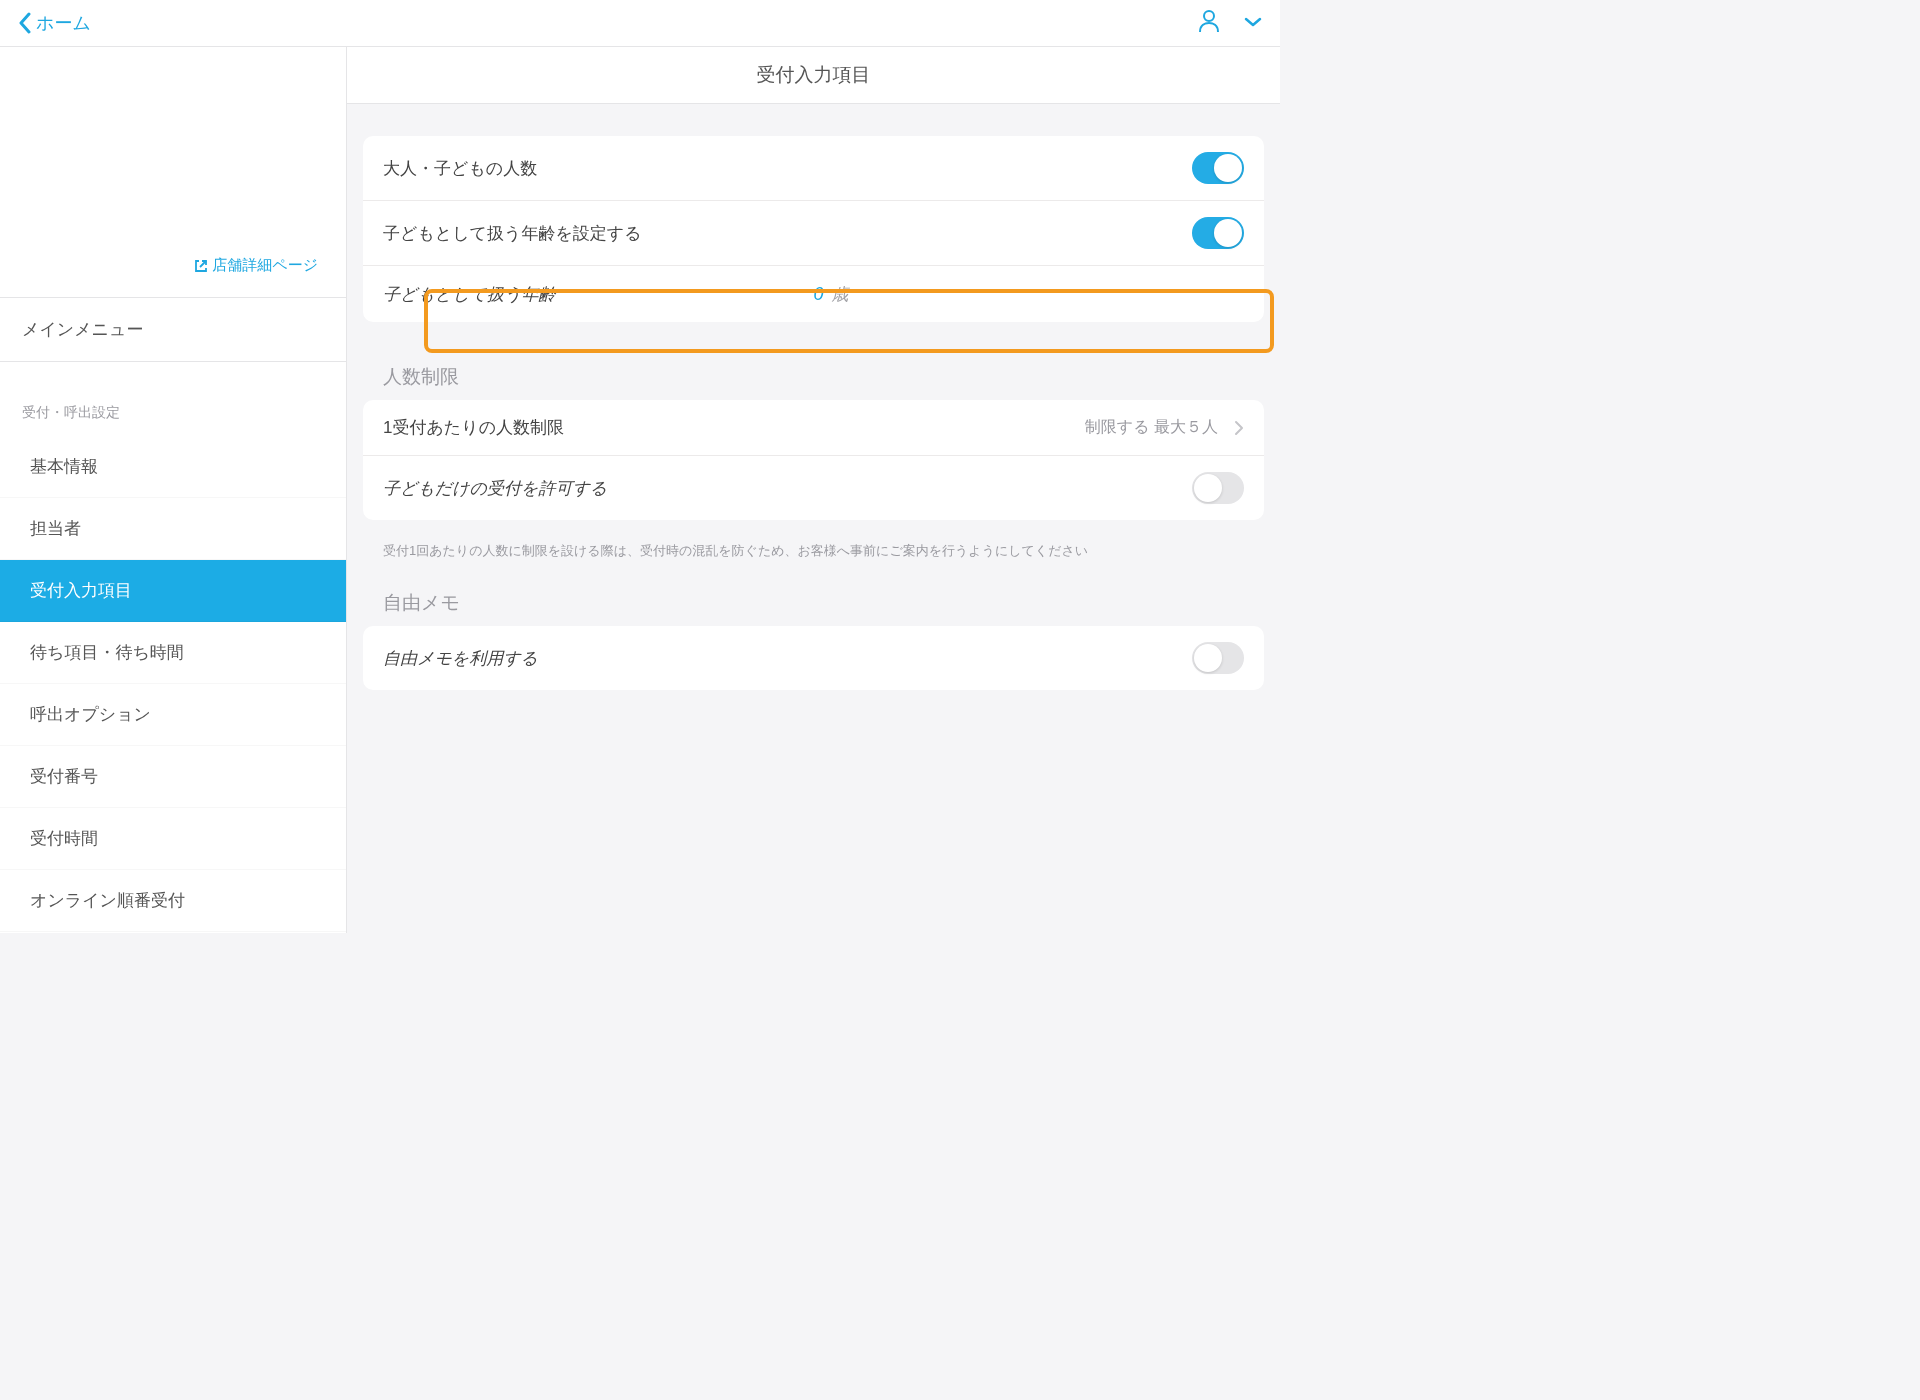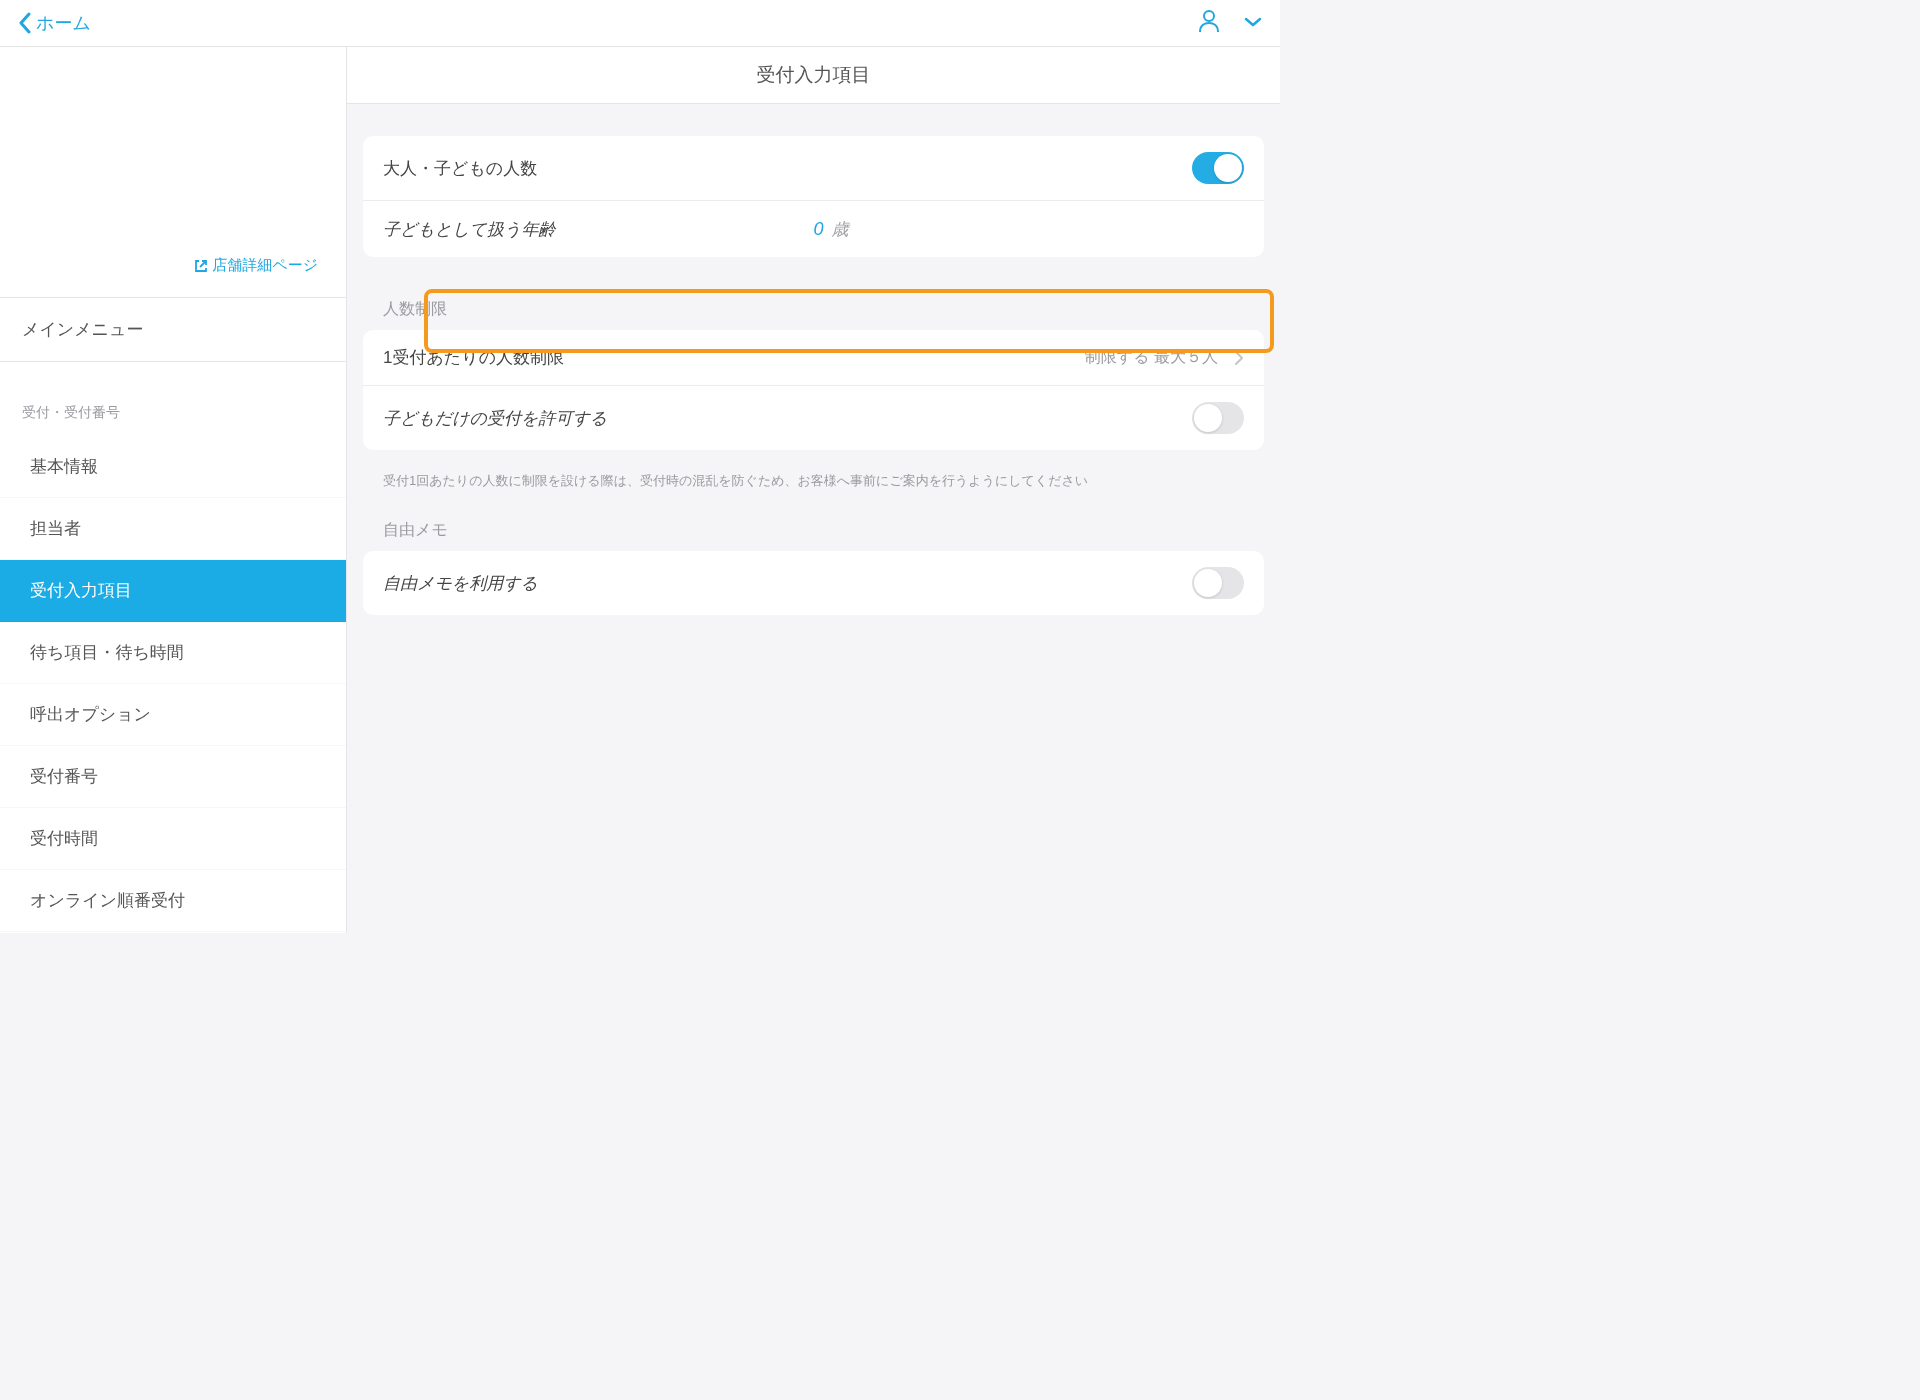--- a/index.html
+++ b/index.html
@@ -142,21 +142,21 @@
       height: 28px;
       background: #fff;
       border-radius: 50%;
       position: absolute;
       top: 2px;
       box-shadow: 0 1px 3px rgba(0,0,0,0.15);
     }
     .toggle.on .knob { right: 2px; }
     .toggle.off .knob { left: 2px; }
     .group-label {
-      font-size: 16px;
+      font-size: 19px;
       color: #9a9aa0;
       padding: 30px 20px 10px;
     }
     .help-text {
       font-size: 13px;
       color: #9a9aa0;
       padding: 10px 20px 0;
     }
     .row-value-right {
       display: flex;
@@ -209,21 +209,21 @@
       <div class="store-link">
         <svg width="14" height="14" viewBox="0 0 14 14" fill="none" stroke="currentColor" stroke-width="1.8">
             <path d="M5,2 H2 V12 H12 V9"></path>
             <path d="M8,2 H12 V6"></path>
             <path d="M12,2 L6,8"></path>
           </svg>
         <span>店舗詳細ページ</span>
       </div>
     </div>
     <div class="main-menu">メインメニュー</div>
-    <div class="section-label">受付・受付番号</div>
+    <div class="section-label">受付・呼出設定</div>
     <div id="nav-list">
         <div class="nav-item">基本情報</div>
         <div class="nav-item">担当者</div>
         <div class="nav-item active">受付入力項目</div>
         <div class="nav-item">待ち項目・待ち時間</div>
         <div class="nav-item">呼出オプション</div>
         <div class="nav-item">受付番号</div>
         <div class="nav-item">受付時間</div>
         <div class="nav-item">オンライン順番受付</div>
         <div class="nav-item">レストランボード連携</div>
@@ -234,20 +234,26 @@
     <div class="content-header">受付入力項目</div>
     <div class="content-body">
 
       <div class="card">
         <div class="row">
           <div class="row-label">大人・子どもの人数</div>
           <div class="toggle on">
               <div class="knob"></div>
             </div>
         </div>
+        <div class="row highlighted">
+          <div class="row-label">子どもとして扱う年齢を設定する</div>
+          <div class="toggle on">
+              <div class="knob"></div>
+            </div>
+        </div>
         <div class="row age-row">
           <div class="row-label">子どもとして扱う年齢</div>
           <div class="row-middle">
             <span class="age-value">0</span>
             <span class="age-unit">歳</span>
           </div>
           <div class="spacer"></div>
         </div>
       </div>
 

